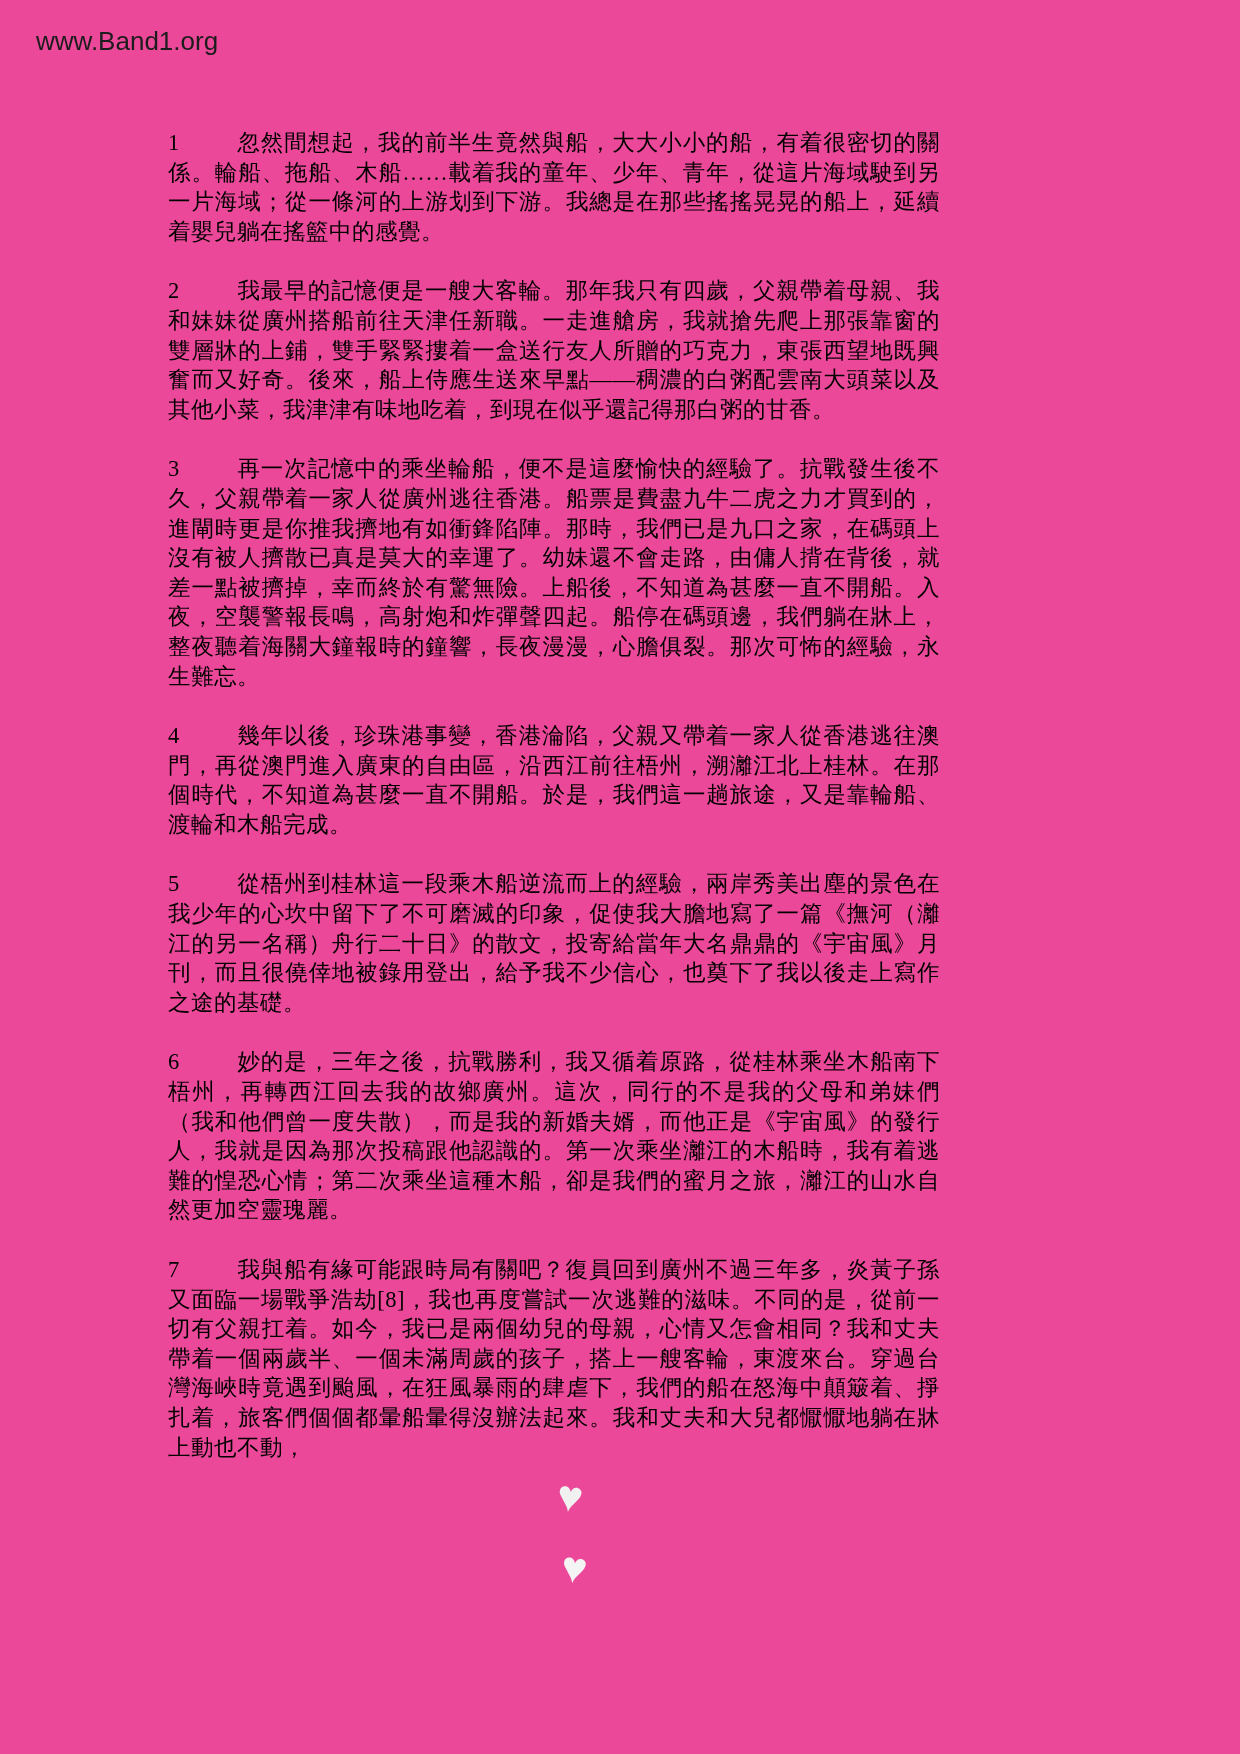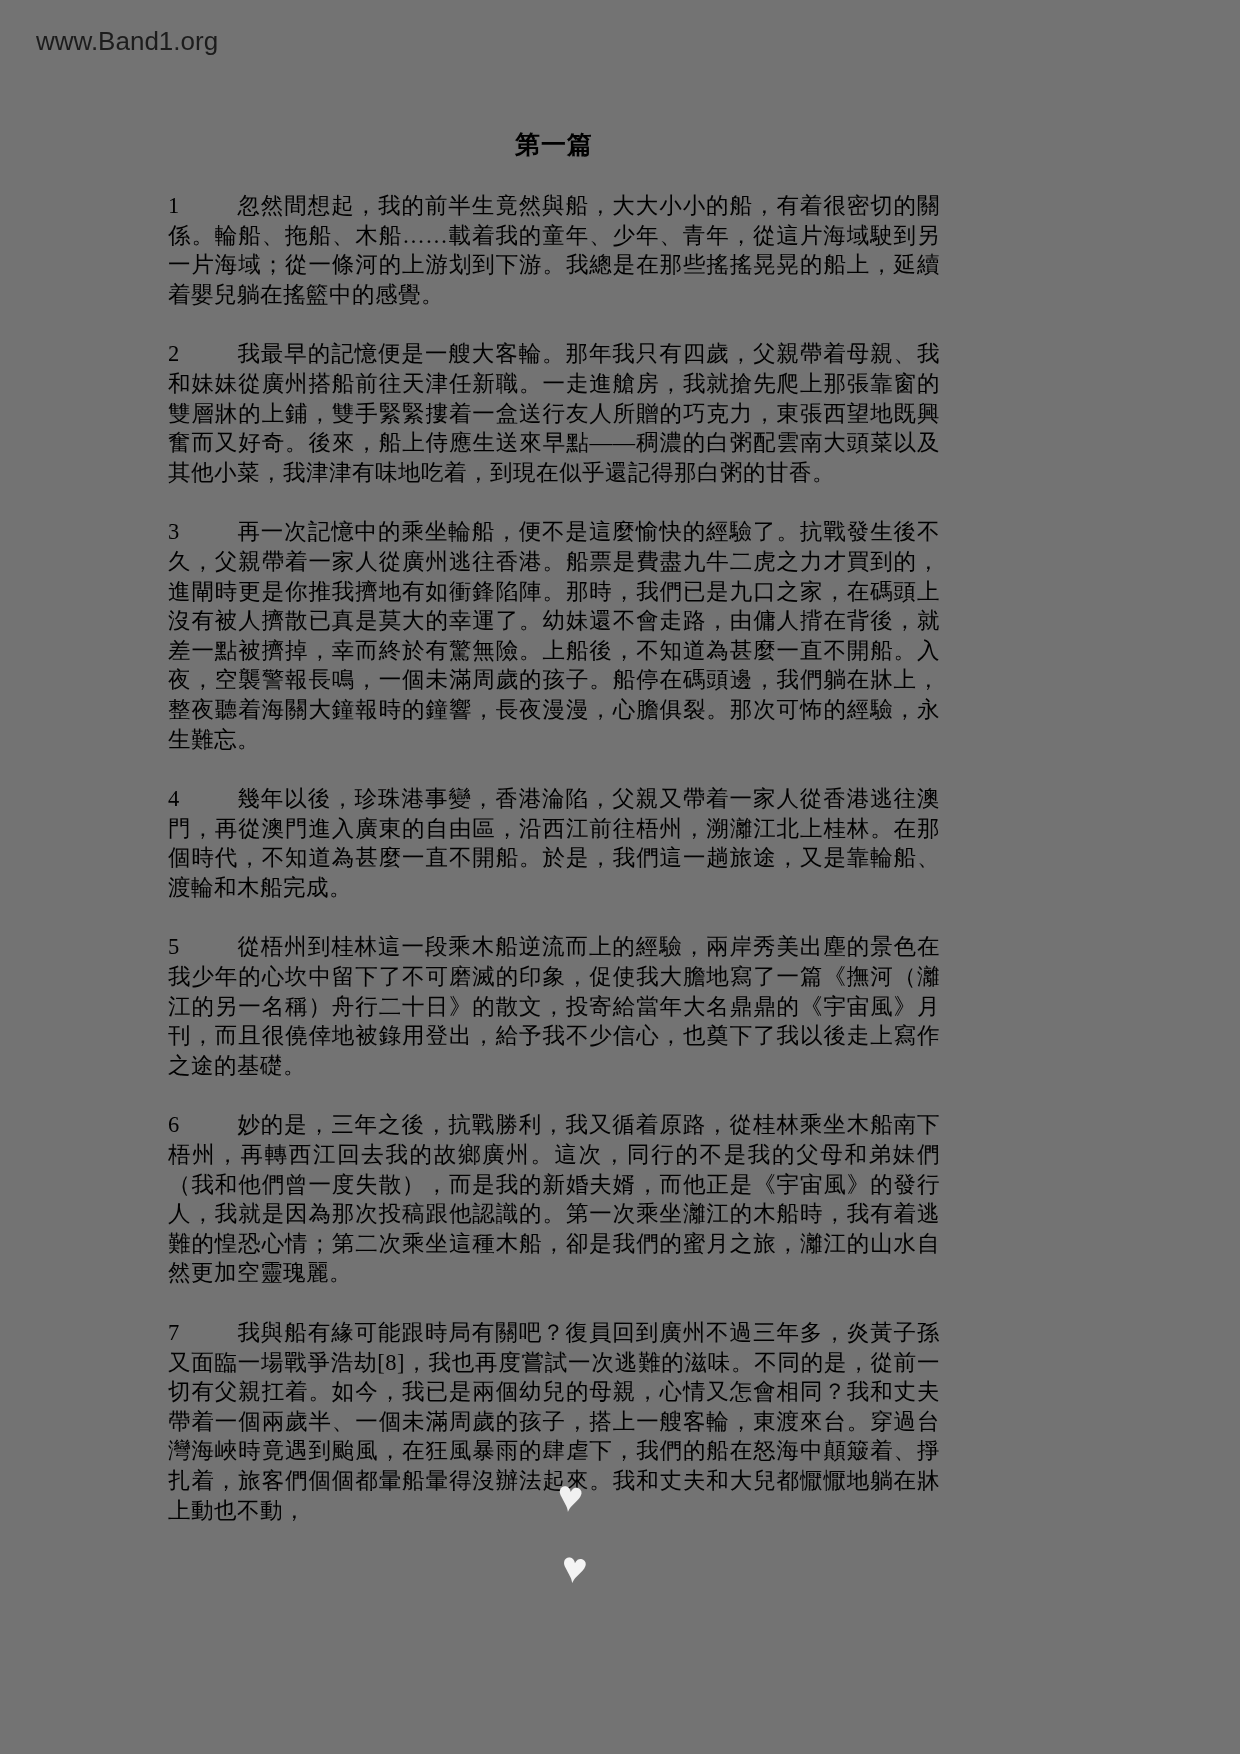--- a/index.html
+++ b/index.html
@@ -4,21 +4,21 @@
 <style>
   html, body {
     margin: 0;
     padding: 0;
     background: #ffffff;
   }
   .page {
     position: relative;
     width: 1240px;
     height: 1754px;
-    background: #737373;
+    background: #ec4899;
     color: #000000;
     font-family: "Liberation Serif", serif;
     overflow: hidden;
   }
   .site-header {
     position: absolute;
     top: 26px;
     left: 36px;
     font-family: "Liberation Sans", sans-serif;
     font-size: 26px;
@@ -69,27 +69,26 @@
 </style>
 </head>
 <body>
 
 <div class="page">
 
   <div class="site-header">www.Band1.org</div>
 
   <div class="content">
 
-    <h1 class="doc-title">第一篇</h1>
 
     <p class="para"><span class="num">1</span><span class="txt">忽然間想起，我的前半生竟然與船，大大小小的船，有着很密切的關係。輪船、拖船、木船……載着我的童年、少年、青年，從這片海域駛到另一片海域；從一條河的上游划到下游。我總是在那些搖搖晃晃的船上，延續着嬰兒躺在搖籃中的感覺。</span></p>
 
     <p class="para"><span class="num">2</span><span class="txt">我最早的記憶便是一艘大客輪。那年我只有四歲，父親帶着母親、我和妹妹從廣州搭船前往天津任新職。一走進艙房，我就搶先爬上那張靠窗的雙層牀的上鋪，雙手緊緊摟着一盒送行友人所贈的巧克力，東張西望地既興奮而又好奇。後來，船上侍應生送來早點——稠濃的白粥配雲南大頭菜以及其他小菜，我津津有味地吃着，到現在似乎還記得那白粥的甘香。</span></p>
 
-    <p class="para"><span class="num">3</span><span class="txt">再一次記憶中的乘坐輪船，便不是這麼愉快的經驗了。抗戰發生後不久，父親帶着一家人從廣州逃往香港。船票是費盡九牛二虎之力才買到的，進閘時更是你推我擠地有如衝鋒陷陣。那時，我們已是九口之家，在碼頭上沒有被人擠散已真是莫大的幸運了。幼妹還不會走路，由傭人揹在背後，就差一點被擠掉，幸而終於有驚無險。上船後，不知道為甚麼一直不開船。入夜，空襲警報長鳴，一個未滿周歲的孩子。船停在碼頭邊，我們躺在牀上，整夜聽着海關大鐘報時的鐘響，長夜漫漫，心膽俱裂。那次可怖的經驗，永生難忘。</span></p>
+    <p class="para"><span class="num">3</span><span class="txt">再一次記憶中的乘坐輪船，便不是這麼愉快的經驗了。抗戰發生後不久，父親帶着一家人從廣州逃往香港。船票是費盡九牛二虎之力才買到的，進閘時更是你推我擠地有如衝鋒陷陣。那時，我們已是九口之家，在碼頭上沒有被人擠散已真是莫大的幸運了。幼妹還不會走路，由傭人揹在背後，就差一點被擠掉，幸而終於有驚無險。上船後，不知道為甚麼一直不開船。入夜，空襲警報長鳴，高射炮和炸彈聲四起。船停在碼頭邊，我們躺在牀上，整夜聽着海關大鐘報時的鐘響，長夜漫漫，心膽俱裂。那次可怖的經驗，永生難忘。</span></p>
 
     <p class="para"><span class="num">4</span><span class="txt">幾年以後，珍珠港事變，香港淪陷，父親又帶着一家人從香港逃往澳門，再從澳門進入廣東的自由區，沿西江前往梧州，溯灕江北上桂林。在那個時代，不知道為甚麼一直不開船。於是，我們這一趟旅途，又是靠輪船、渡輪和木船完成。</span></p>
 
     <p class="para"><span class="num">5</span><span class="txt">從梧州到桂林這一段乘木船逆流而上的經驗，兩岸秀美出塵的景色在我少年的心坎中留下了不可磨滅的印象，促使我大膽地寫了一篇《撫河（灕江的另一名稱）舟行二十日》的散文，投寄給當年大名鼎鼎的《宇宙風》月刊，而且很僥倖地被錄用登出，給予我不少信心，也奠下了我以後走上寫作之途的基礎。</span></p>
 
     <p class="para"><span class="num">6</span><span class="txt">妙的是，三年之後，抗戰勝利，我又循着原路，從桂林乘坐木船南下梧州，再轉西江回去我的故鄉廣州。這次，同行的不是我的父母和弟妹們（我和他們曾一度失散），而是我的新婚夫婿，而他正是《宇宙風》的發行人，我就是因為那次投稿跟他認識的。第一次乘坐灕江的木船時，我有着逃難的惶恐心情；第二次乘坐這種木船，卻是我們的蜜月之旅，灕江的山水自然更加空靈瑰麗。</span></p>
 
     <p class="para"><span class="num">7</span><span class="txt">我與船有緣可能跟時局有關吧？復員回到廣州不過三年多，炎黃子孫又面臨一場戰爭浩劫[8]，我也再度嘗試一次逃難的滋味。不同的是，從前一切有父親扛着。如今，我已是兩個幼兒的母親，心情又怎會相同？我和丈夫帶着一個兩歲半、一個未滿周歲的孩子，搭上一艘客輪，東渡來台。穿過台灣海峽時竟遇到颱風，在狂風暴雨的肆虐下，我們的船在怒海中顛簸着、掙扎着，旅客們個個都暈船暈得沒辦法起來。我和丈夫和大兒都懨懨地躺在牀上動也不動，</span></p>
 
   </div>

